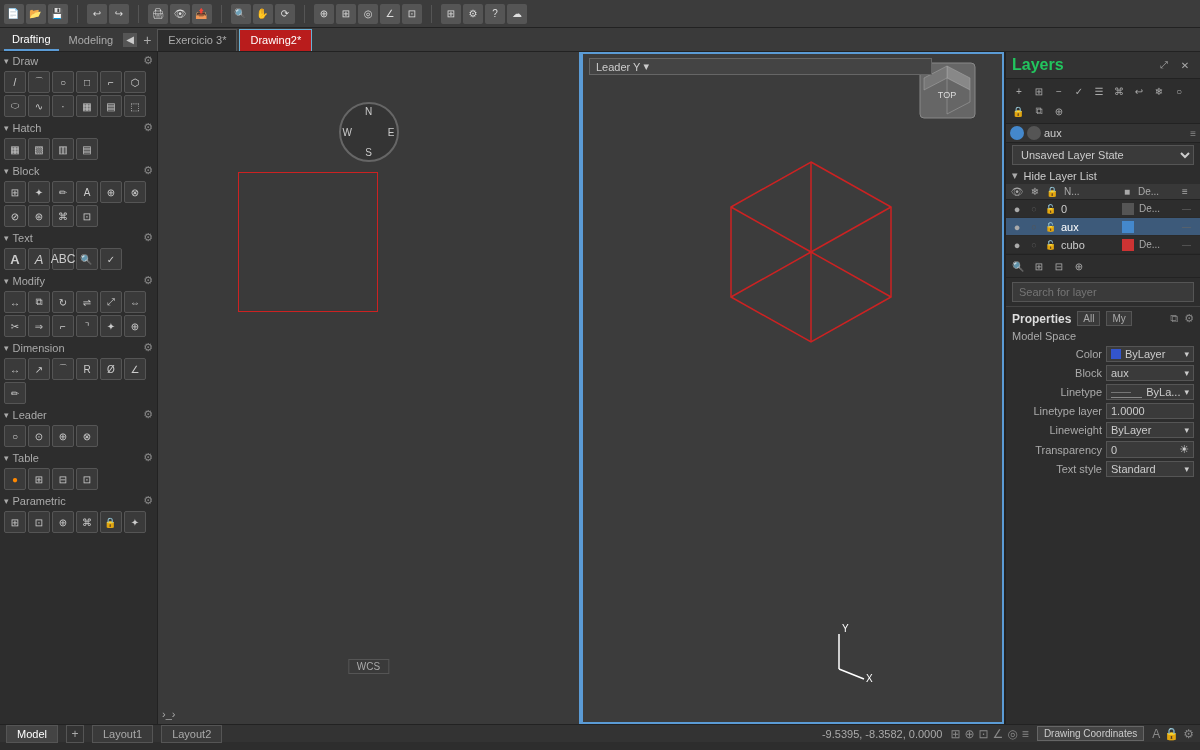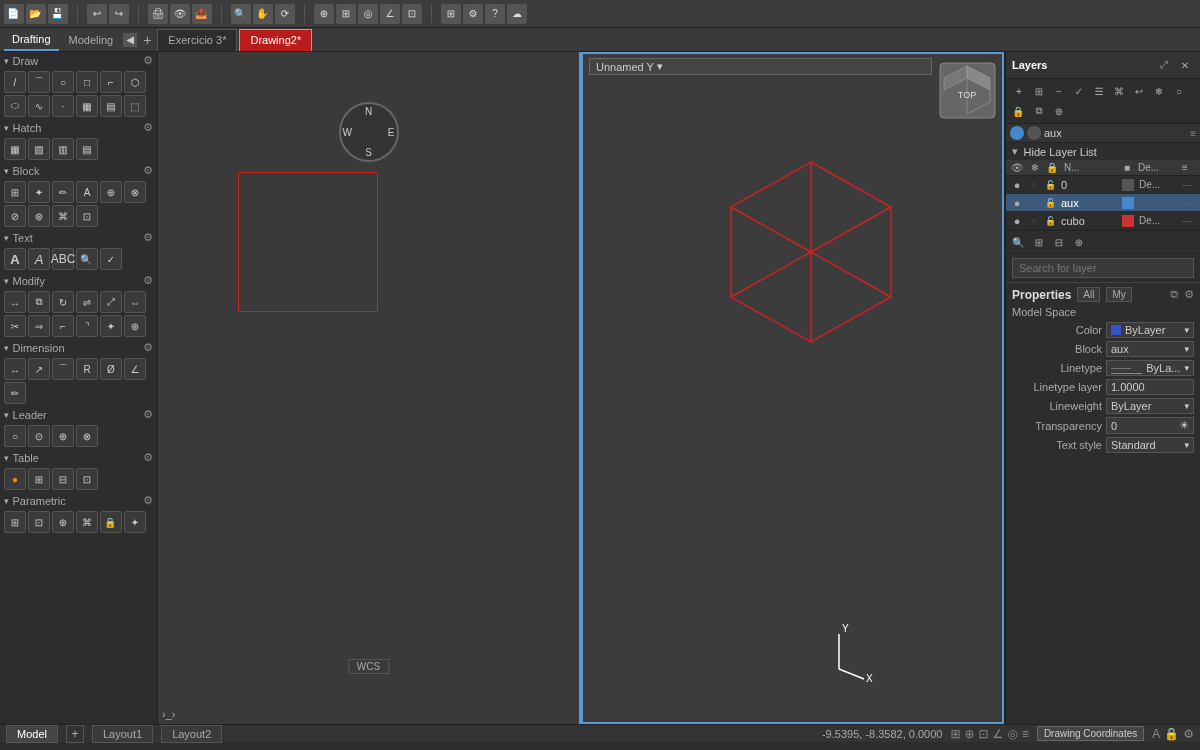--- a/index.html
+++ b/index.html
@@ -224,23 +224,23 @@
 
     #layers-header {
       display: flex;
       align-items: center;
       padding: 4px 6px;
       background: #333;
       border-bottom: 1px solid #222;
     }
 
     #layers-title {
-      font-size: 11px;
+      font-size: 16px;
       font-weight: bold;
-      color: #ffffff;
+      color: #22c55e;
       flex: 1;
     }
 
     .layers-toolbar {
       display: flex;
       flex-wrap: wrap;
       gap: 2px;
       padding: 3px 4px;
       border-bottom: 1px solid #222;
     }
@@ -482,21 +482,21 @@
     .top-toolbar-group {
       display: flex;
       align-items: center;
       gap: 2px;
     }
 
     
     .view-cube {
       position: absolute;
       top: 6px;
-      right: 4px;
+      right: 24px;
     }
 
   </style>
 </head>
 <body>
 
 <div id="top-toolbar">
   <div class="top-toolbar-group">
     <div class="toolbar-icon">📄</div>
     <div class="toolbar-icon">📂</div>
@@ -723,21 +723,21 @@
             <polygon points="32,8 55,20 55,32 32,20" fill="#888" stroke="#aaa" stroke-width="0.5"></polygon>
 
             <polygon points="9,20 32,8 32,20 9,32" fill="#777" stroke="#aaa" stroke-width="0.5"></polygon>
 
             <polygon points="32,20 55,32 55,44 32,56" fill="#666" stroke="#aaa" stroke-width="0.5"></polygon>
             <text x="32" y="40" text-anchor="middle" fill="#ddd" font-size="9">TOP</text>
           </svg>
         </div>
 
         <div class="unnamed-label" style="position:absolute;top:6px;right:72px;font-size:11px;color:#ccc;background:#444;border:1px solid #666;padding:1px 6px;display:flex;align-items:center;gap:3px;">
-          <span>Unnamed Y</span>
+          <span>Leader Y</span>
           <span>▾</span>
         </div>
 
         <svg class="cube-svg" width="280" height="300" style="position:absolute;top:80px;left:90px;">
 
           <polygon points="140,30 220,75 220,165 140,210 60,165 60,75" fill="none" stroke="#cc2222" stroke-width="1.5"></polygon>
 
           <line x1="140" y1="30" x2="140" y2="120" stroke="#cc2222" stroke-width="1.5"></line>
           <line x1="220" y1="75" x2="140" y2="120" stroke="#cc2222" stroke-width="1.5"></line>
           <line x1="60" y1="75" x2="140" y2="120" stroke="#cc2222" stroke-width="1.5"></line>
@@ -785,20 +785,25 @@
       <button class="layers-tool-btn">⊕</button>
     </div>
 
     <div style="display:flex;align-items:center;padding:2px 4px;gap:3px;background:#333;border-bottom:1px solid #222;">
       <div style="width:14px;height:14px;border-radius:50%;background:#4488cc;"></div>
       <div style="width:14px;height:14px;border-radius:50%;background:#555;display:inline-block;"></div>
       <span style="font-size:11px;color:#ccc;flex:1;">aux</span>
       <span style="font-size:10px;color:#888;">≡</span>
     </div>
 
+    <div class="layers-state-row">
+      <select class="layers-state-dropdown">
+        <option>Unsaved Layer State</option>
+      </select>
+    </div>
 
     <div class="layers-filter-row">
       <span style="font-size:11px;color:#aaa;margin-right:2px;">▾</span>
       <span class="hide-layer-btn">Hide Layer List</span>
     </div>
 
     <div class="layers-list-header">
       <span style="width:14px;text-align:center;">👁</span>
       <span style="width:14px;text-align:center;">❄</span>
       <span style="width:14px;text-align:center;">🔒</span>

